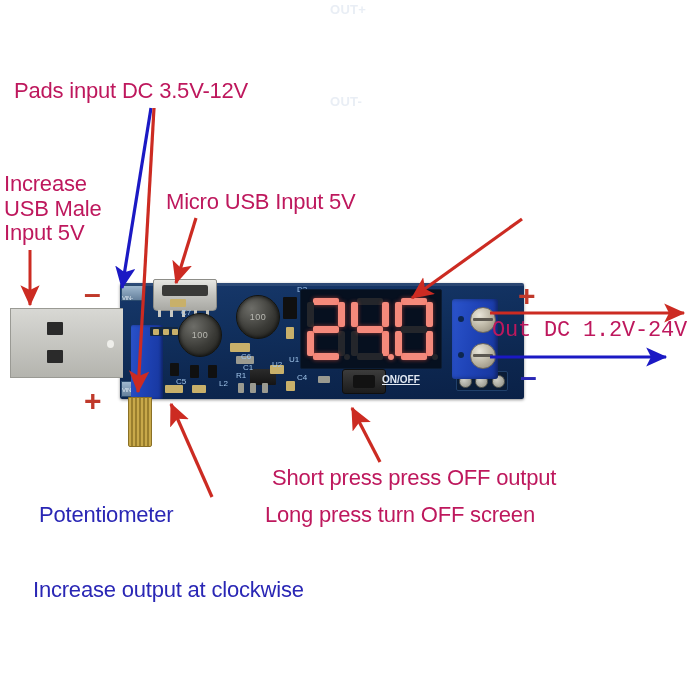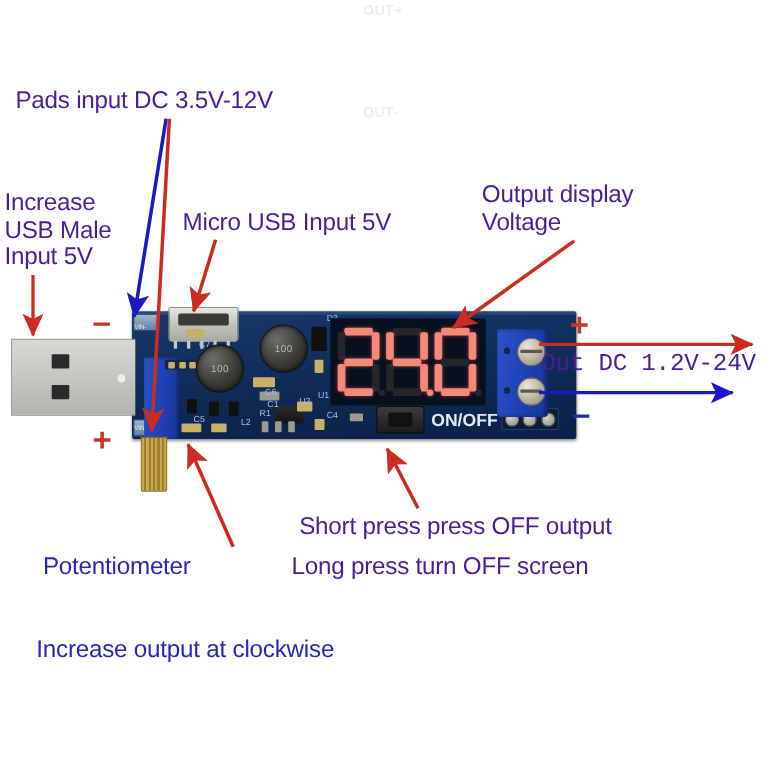--- a/index.html
+++ b/index.html
@@ -18,21 +18,21 @@
     background: #ffffff;
     overflow: hidden;
   }
   .lbl {
     position: absolute;
     font-family: "Liberation Sans", sans-serif;
     white-space: pre;
     line-height: 1.12;
     letter-spacing: -0.2px;
   }
-  .red  { color: #4c1d95; }
+  .red  { color: #be185d; }
   .blue { color: #2a27b5; }
 
   
   #lbl-pads      { left: 14px;  top: 79px;  font-size: 22px; }
   #lbl-standard  { left: 4px;   top: 172px; font-size: 22px; }
   #lbl-micro     { left: 166px; top: 190px; font-size: 22px; }
   #lbl-outdisp   { left: 438px; top: 165px; font-size: 22px; }
   #lbl-outdc     { left: 492px; top: 319px; font-size: 22px; font-family: Liberation Mono, monospace; }
   #lbl-short     { left: 272px; top: 466px; font-size: 22px; }
   #lbl-long      { left: 265px; top: 503px; font-size: 22px; }
@@ -281,25 +281,26 @@
   }
   #switch-btn {
     position: absolute;
     left: 10px; top: 5px;
     width: 22px; height: 13px;
     background: #121212;
     border-radius: 2px;
   }
   #silk-onoff {
     position: absolute;
-    left: 272px; top: 91px;
-    font-size: 16px;
+    left: 262px; top: 91px;
+    font-size: 10px;
     color: #e2e9f2;
     font-family: "Liberation Sans", sans-serif;
     font-weight: bold;
+    text-decoration: underline;
   }
   #pinhdr {
     position: absolute;
     left: 336px; top: 88px;
     width: 50px; height: 18px;
     background: #0a1c36;
     border: 1px solid #20406a;
     border-radius: 2px;
     display: flex;
     align-items: center;
@@ -489,22 +490,20 @@
     <line x1="380" y1="462" x2="352" y2="408" stroke="#cc2b22" stroke-width="3.2" marker-end="url(#ah-red)"></line>
 
     <line x1="212" y1="497" x2="171" y2="404" stroke="#cc2b22" stroke-width="3.2" marker-end="url(#ah-red)"></line>
   </svg>
 
   <div class="lbl red" id="lbl-pads">Pads input DC 3.5V-12V</div>
   <div class="lbl red" id="lbl-standard">Increase
 USB Male
 Input 5V</div>
   <div class="lbl red" id="lbl-micro">Micro USB Input 5V</div>
-  <div class="lbl red" id="lbl-outdisp">Output display
-Voltage</div>
   <div class="lbl red" id="lbl-outdc">Out DC 1.2V-24V</div>
   <div class="lbl red" id="lbl-short">Short press press OFF output</div>
   <div class="lbl red" id="lbl-long">Long press turn OFF screen</div>
   <div class="lbl blue" id="lbl-pot">Potentiometer</div>
   <div class="lbl blue" id="lbl-incr">Increase output at clockwise</div>
 
   <div class="pm" id="pm-in-minus">–</div>
   <div class="pm" id="pm-in-plus">+</div>
   <div class="pm" id="pm-out-plus">+</div>
   <div class="pm" id="pm-out-minus">–</div>

